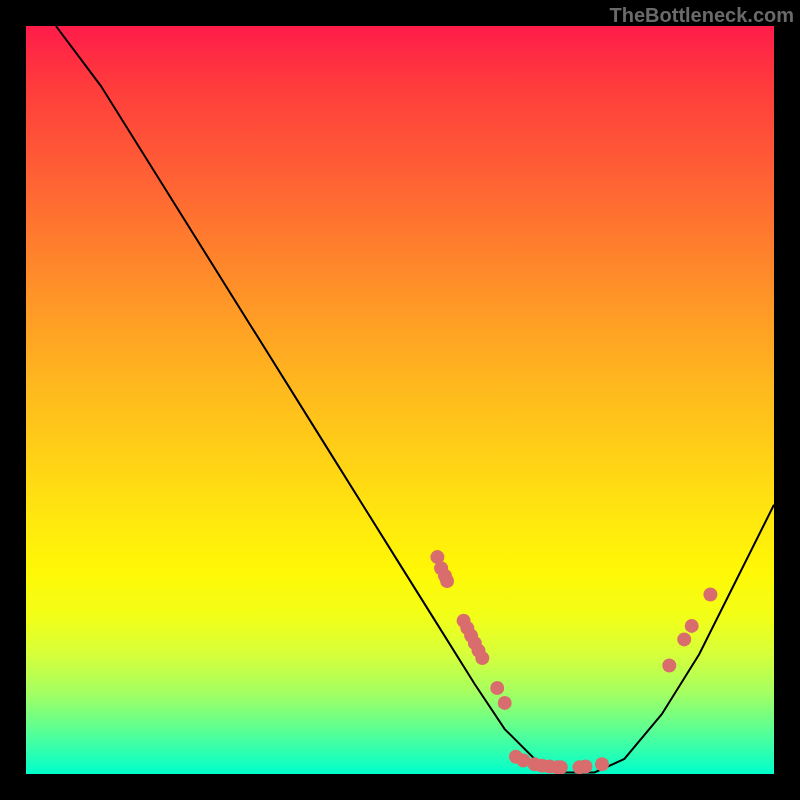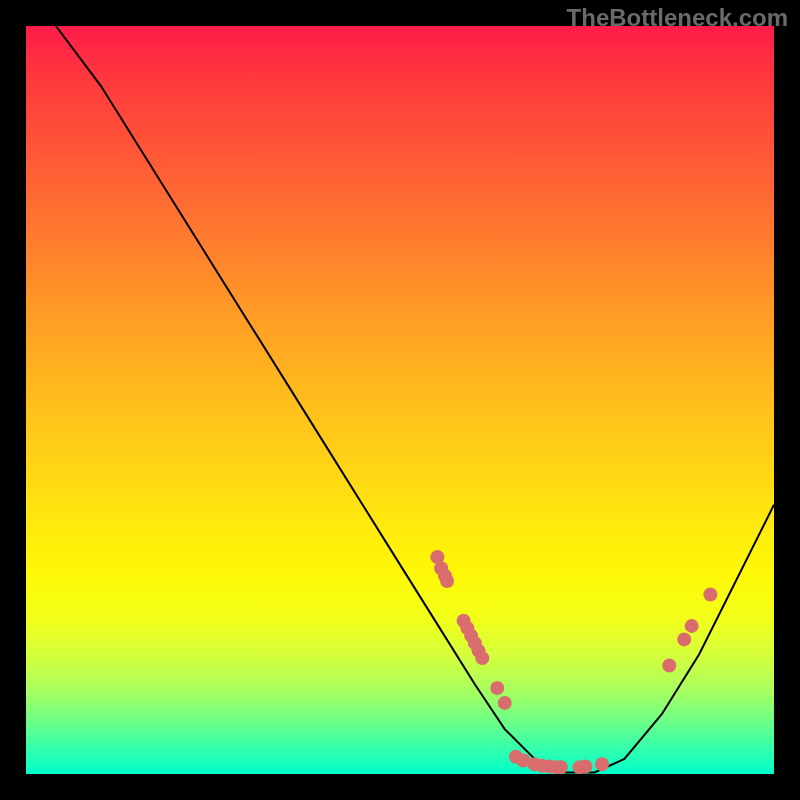--- a/index.html
+++ b/index.html
@@ -7,23 +7,23 @@
     width: 800px;
     height: 800px;
     background: #000000;
     position: relative;
     overflow: hidden;
     font-family: Arial, sans-serif;
   }
   .watermark {
     position: absolute;
     top: 4px;
-    right: 12px;
+    right: 6px;
     color: #6a6a6a;
-    font-size: 24px;
+    font-size: 20px;
     font-weight: bold;
     z-index: 10;
   }
   .plot-area {
     position: absolute;
     left: 26px;
     top: 26px;
     width: 748px;
     height: 748px;
     overflow: hidden;

